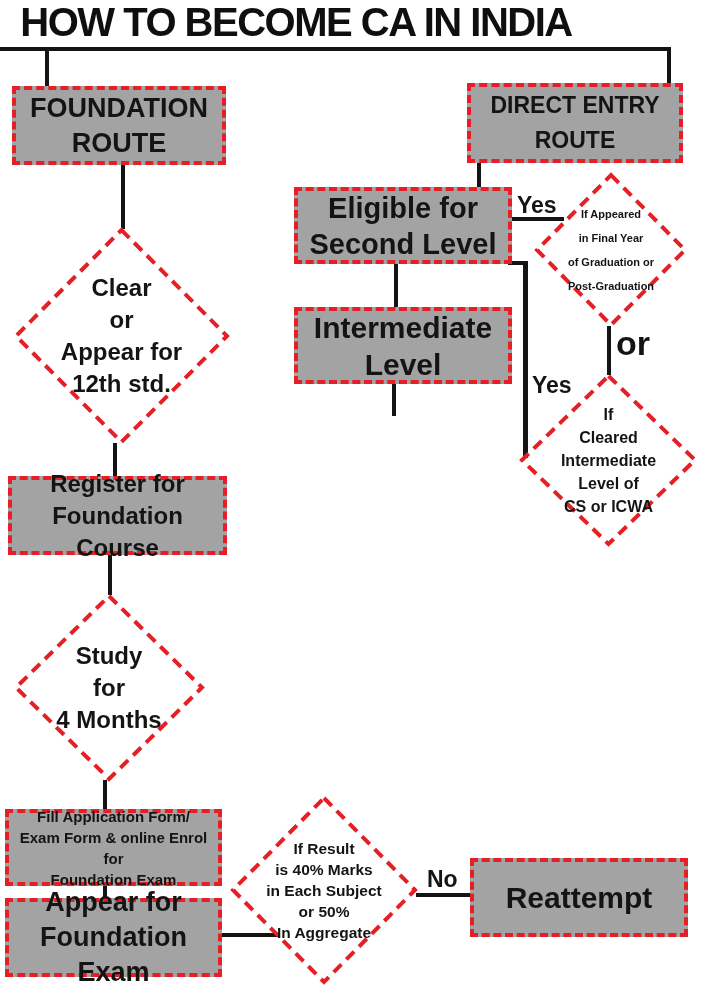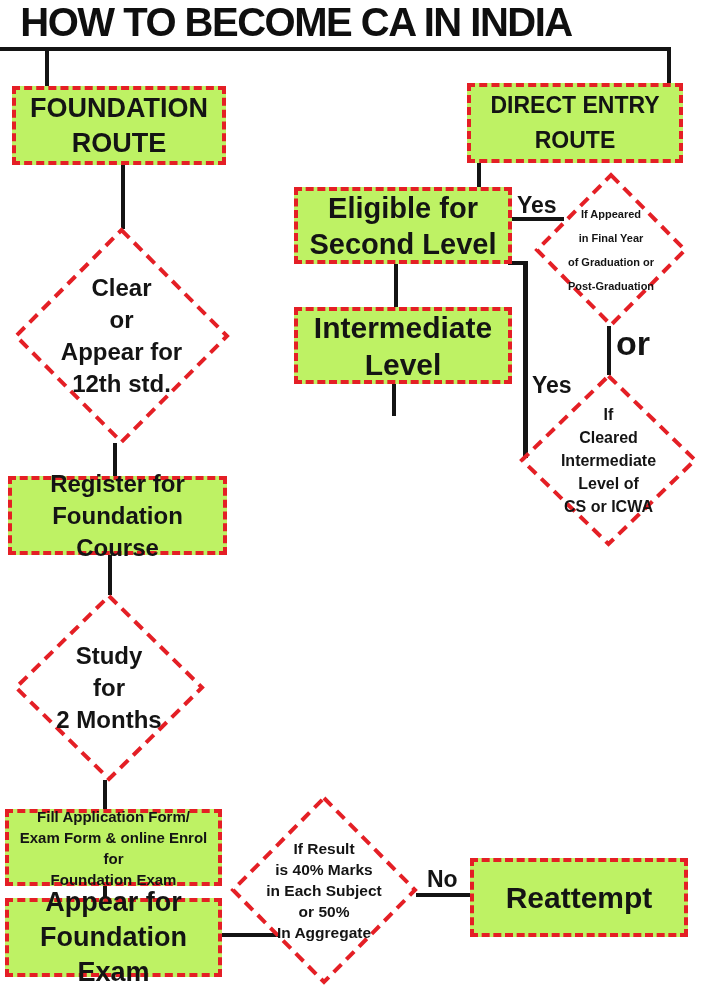--- a/index.html
+++ b/index.html
@@ -7,21 +7,21 @@
     position:relative;width:707px;height:1000px;background:#ffffff;
     font-family:"Liberation Sans","DejaVu Sans",sans-serif;color:#111;overflow:hidden;
   }
   .title{
     position:absolute;left:0;top:0;width:592px;margin:0;text-align:center;
     font-size:40px;font-weight:800;letter-spacing:-1.5px;color:#0f0f0f;
     font-family:"Liberation Sans",sans-serif;
   }
   .line{position:absolute;background:#141414;}
   .box{
-    position:absolute;border:4px dashed #e41f25;background:#bef264;
+    position:absolute;border:4px dashed #e41f25;background:#a3a3a3;
     display:flex;align-items:center;justify-content:center;box-sizing:border-box;
   }
   .node-text{
     white-space:pre-line;text-align:center;font-weight:800;color:#141414;
     display:block;width:100%;
   }
   .diamond{position:absolute;display:flex;align-items:center;justify-content:center;}
   .diamond svg{position:absolute;left:0;top:0;}
   .diamond polygon{fill:none;stroke:#e41f25;stroke-width:4;stroke-dasharray:11 7;stroke-linecap:butt;}
   .diamond .node-text{position:relative;z-index:2;}
@@ -102,21 +102,21 @@
 Appear for
 12th std.</span>
   </div>
 
   <div class="diamond" style="left:13px;top:593px;width:192px;height:189px;">
     <svg width="192" height="189" viewBox="0 0 192 189">
         <polygon points="96,3 189,94.5 96,186 3,94.5"></polygon>
       </svg>
     <span class="node-text" style="font-size:24px;line-height:32px;">Study
 for
-2 Months</span>
+4 Months</span>
   </div>
 
   <div class="diamond" style="left:230px;top:795px;width:188px;height:190px;">
     <svg width="188" height="190" viewBox="0 0 188 190">
         <polygon points="94,3 185,95 94,187 3,95"></polygon>
       </svg>
     <span class="node-text" style="font-size:15.5px;line-height:21px;">If Result
 is 40% Marks
 in Each Subject
 or 50%

